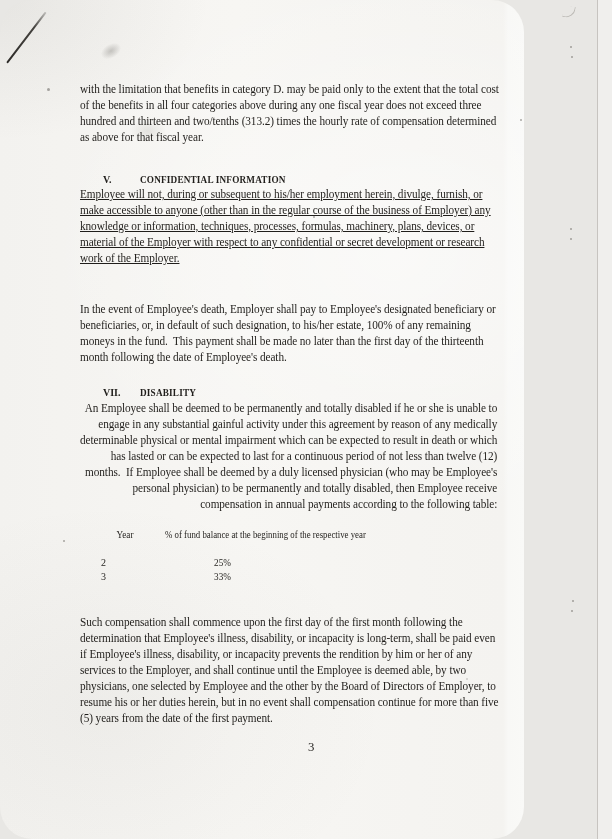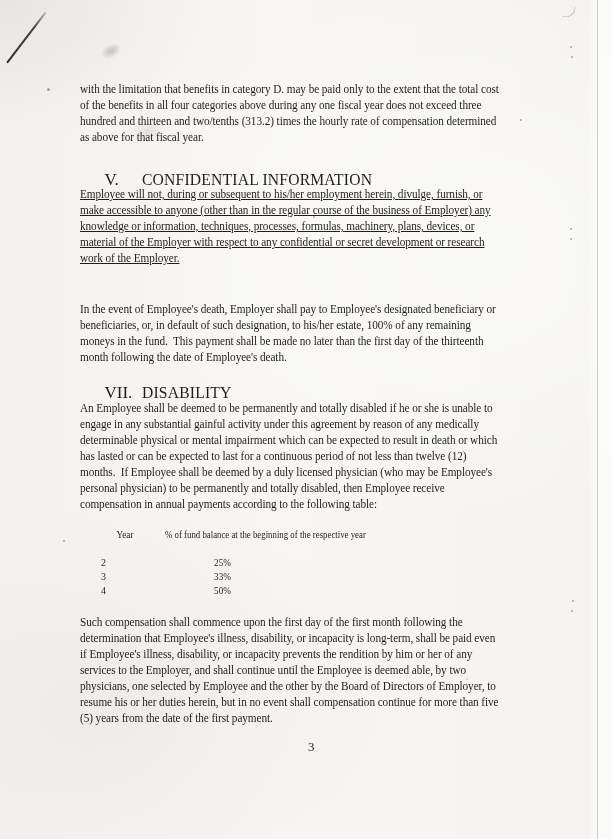--- a/index.html
+++ b/index.html
@@ -2,33 +2,34 @@
 <html><head>
 <meta charset="utf-8">
 <style>
   * { margin:0; padding:0; box-sizing:border-box; }
   html,body { width:612px; height:839px; overflow:hidden; }
   body {
     font-family:"Liberation Serif","DejaVu Serif",serif;
     background:#e8e7e4;
   }
   .page {
-    position:relative; width:612px; height:839px;
+    position:relative; width:524px; height:839px;
     background:
       radial-gradient(ellipse 300px 200px at 0% 0%, rgba(120,118,112,0.10), transparent 70%),
       radial-gradient(ellipse 500px 400px at 75% 30%, rgba(255,255,255,0.5), transparent 70%),
       radial-gradient(ellipse 400px 300px at 20% 85%, rgba(100,98,92,0.05), transparent 70%),
       linear-gradient(90deg,#f3f2ef 0%, #f7f6f3 45%, #f4f3f0 96%, #f8f8f6 97%, #f9f9f7 100%);
     color:#201e1b;
+    border-radius:32px;
   }
   .textlayer { position:absolute; inset:0; filter:blur(0.2px); }
   .para { position:absolute; left:80px; font-size:12.8px; }
   .tline { white-space:pre; line-height:16px; letter-spacing:-0.1px;
            transform:scaleX(0.88); transform-origin:0 50%; }
-  .heading { position:absolute; left:79px; font-weight:normal; font-size:17px;
+  .heading { position:absolute; left:88px; font-weight:bold; font-size:10px;
              line-height:16px; white-space:pre; }
   .hnum { display:inline-block; width:37px; }
   .htitle { display:inline-block; transform:scaleX(0.92); transform-origin:0 50%; letter-spacing:0.2px; }
   .dtable { position:absolute; left:80px; top:514px; font-size:10px; line-height:13.9px; }
   .trow { white-space:pre; }
   .ty  { display:inline-block; width:65px; padding-left:18px; transform:scaleX(0.92); transform-origin:0 50%; }
   .tyd { display:inline-block; width:65px; padding-left:21px; }
   .tp  { display:inline-block; transform:scaleX(0.88); transform-origin:0 50%; white-space:pre; }
   .val { display:inline-block; width:155px; text-align:center; transform:scaleX(0.92); transform-origin:50% 50%; }
   .pagenum { position:absolute; left:308px; top:740px; font-size:12.8px; }
@@ -104,38 +105,37 @@
         <div class="tline">In the event of Employee's death, Employer shall pay to Employee's designated beneficiary or</div>
         <div class="tline">beneficiaries, or, in default of such designation, to his/her estate, 100% of any remaining</div>
         <div class="tline">moneys in the fund.  This payment shall be made no later than the first day of the thirteenth</div>
         <div class="tline">month following the date of Employee's death.</div>
       </div>
 
     <div class="heading" style="top:369px;">
       <span class="hnum">VII.</span><span class="htitle">DISABILITY</span>
     </div>
 
-    <div class="para" style="top:400px;">
+    <div class="para" style="top:400px;text-align:right;">
         <div class="tline">An Employee shall be deemed to be permanently and totally disabled if he or she is unable to</div>
         <div class="tline">engage in any substantial gainful activity under this agreement by reason of any medically</div>
         <div class="tline">determinable physical or mental impairment which can be expected to result in death or which</div>
         <div class="tline">has lasted or can be expected to last for a continuous period of not less than twelve (12)</div>
         <div class="tline">months.  If Employee shall be deemed by a duly licensed physician (who may be Employee's</div>
         <div class="tline">personal physician) to be permanently and totally disabled, then Employee receive</div>
         <div class="tline">compensation in annual payments according to the following table:</div>
       </div>
 
     <div class="dtable">
       <div class="trow">
         <span class="ty">Year</span><span class="tp">% of fund balance at the beginning of the respective year</span>
       </div>
       <div>
           <div class="trow"><span class="tyd">2</span><span class="val">25%</span></div>
           <div class="trow"><span class="tyd">3</span><span class="val">33%</span></div>
-          <div class="trow"><span class="tyd">4</span><span class="val">50%</span></div>
         </div>
     </div>
 
     <div class="para" style="top:614px;">
         <div class="tline">Such compensation shall commence upon the first day of the first month following the</div>
         <div class="tline">determination that Employee's illness, disability, or incapacity is long-term, shall be paid even</div>
         <div class="tline">if Employee's illness, disability, or incapacity prevents the rendition by him or her of any</div>
         <div class="tline">services to the Employer, and shall continue until the Employee is deemed able, by two</div>
         <div class="tline">physicians, one selected by Employee and the other by the Board of Directors of Employer, to</div>
         <div class="tline">resume his or her duties herein, but in no event shall compensation continue for more than five</div>

